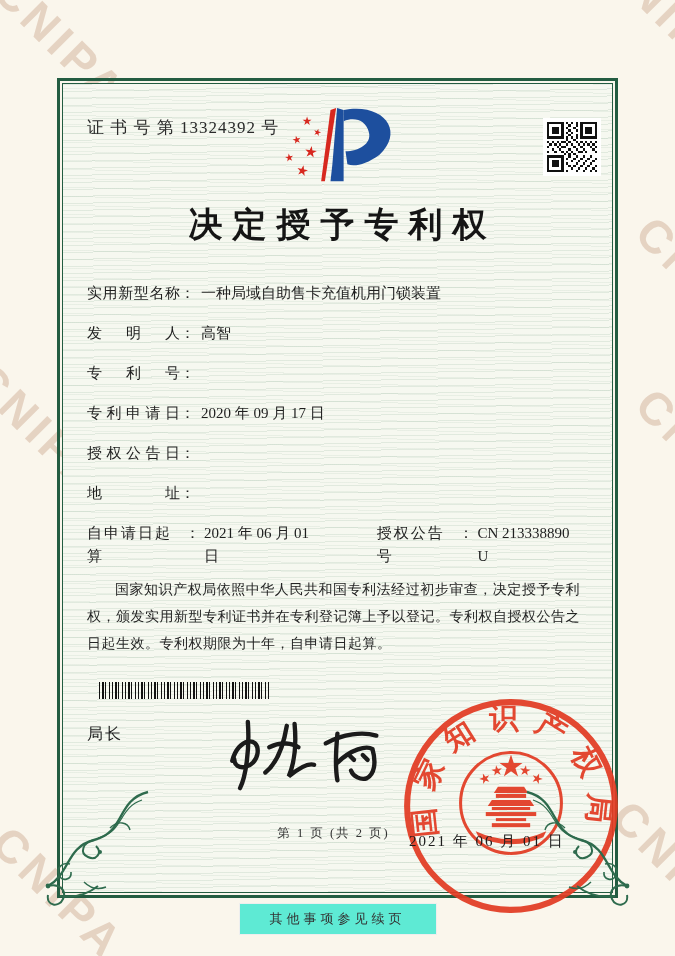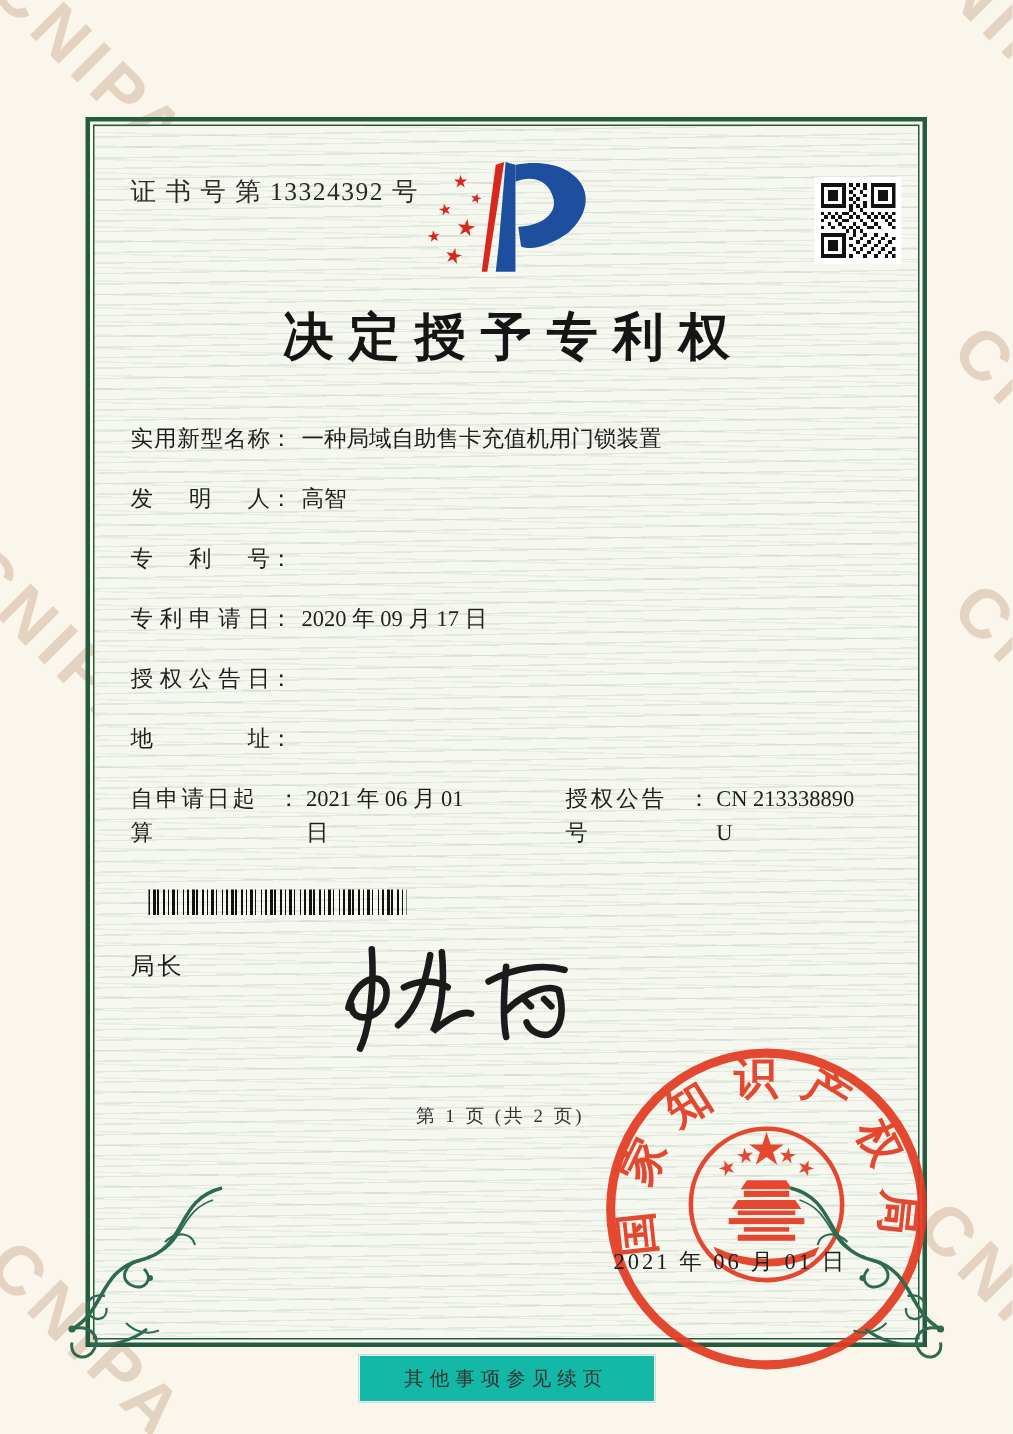--- a/index.html
+++ b/index.html
@@ -80,21 +80,21 @@
   .page-no{margin-top:14px;text-align:center;font-size:12.5px;letter-spacing:2px;color:#333;}
   
   .seal{position:absolute;left:332px;top:606px;width:232px;height:232px;z-index:3;pointer-events:none;}
   .seal-date{
     position:absolute;left:346px;top:748px;z-index:4;
     font-size:15px;letter-spacing:2px;color:#1d1d1d;white-space:nowrap;
   }
   
   .footer-note{
     position:absolute;left:50%;top:903px;transform:translateX(-50%);
-    background:#14b8a6;border:1px solid #eee;
+    background:#5eead4;border:1px solid #eee;
     padding:6px 30px;font-size:13px;letter-spacing:4px;color:#333;z-index:5;
   }
 </style>
 </head>
 <body>
 
 <div class="page">
 
   <span class="wm" style="left:-22px;top:14px;">CNIPA</span>
   <span class="wm" style="left:586px;top:-14px;">CNIPA</span>
@@ -172,20 +172,21 @@
             <span class="f-colon">：</span>
         </div>
 
         <div class="grant-row">
           <span class="g-label">自申请日起算</span>：<span class="g-val">2021 年 06 月 01 日</span>
           <span class="g-gap"></span>
           <span class="g-label">授权公告号</span>：<span class="g-val">CN 213338890 U</span>
         </div>
 
         <div class="paras">
+          <p>国家知识产权局依照中华人民共和国专利法经过初步审查，决定授予专利权，颁发实用新型专利证书并在专利登记簿上予以登记。专利权自授权公告之日起生效。专利权期限为十年，自申请日起算。</p>
         </div>
 
         <div class="barcode"></div>
 
         <div class="sig-block">
           <div class="sig-role">局长</div>
           <div class="sig-img">
             <svg width="185" height="88" viewBox="0 0 190 80" fill="none" stroke="#1b1b1b" stroke-width="4.5" stroke-linecap="round">
               <path d="M28 46 C 34 22, 56 20, 54 38 C 52 54, 30 58, 30 44"></path>
               <path d="M44 6 C 46 34, 42 62, 36 74"></path>

